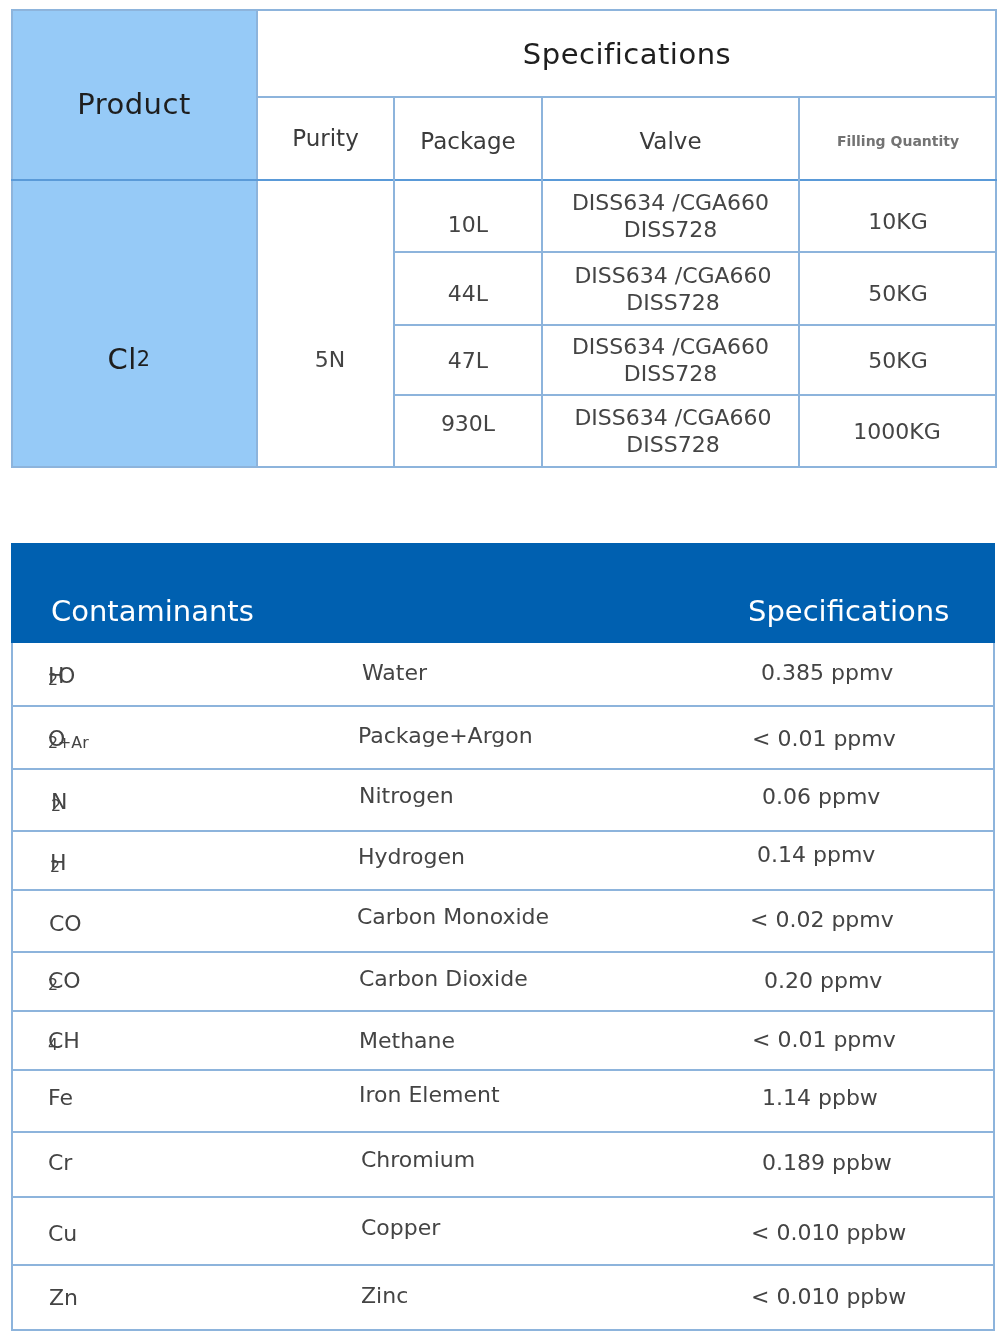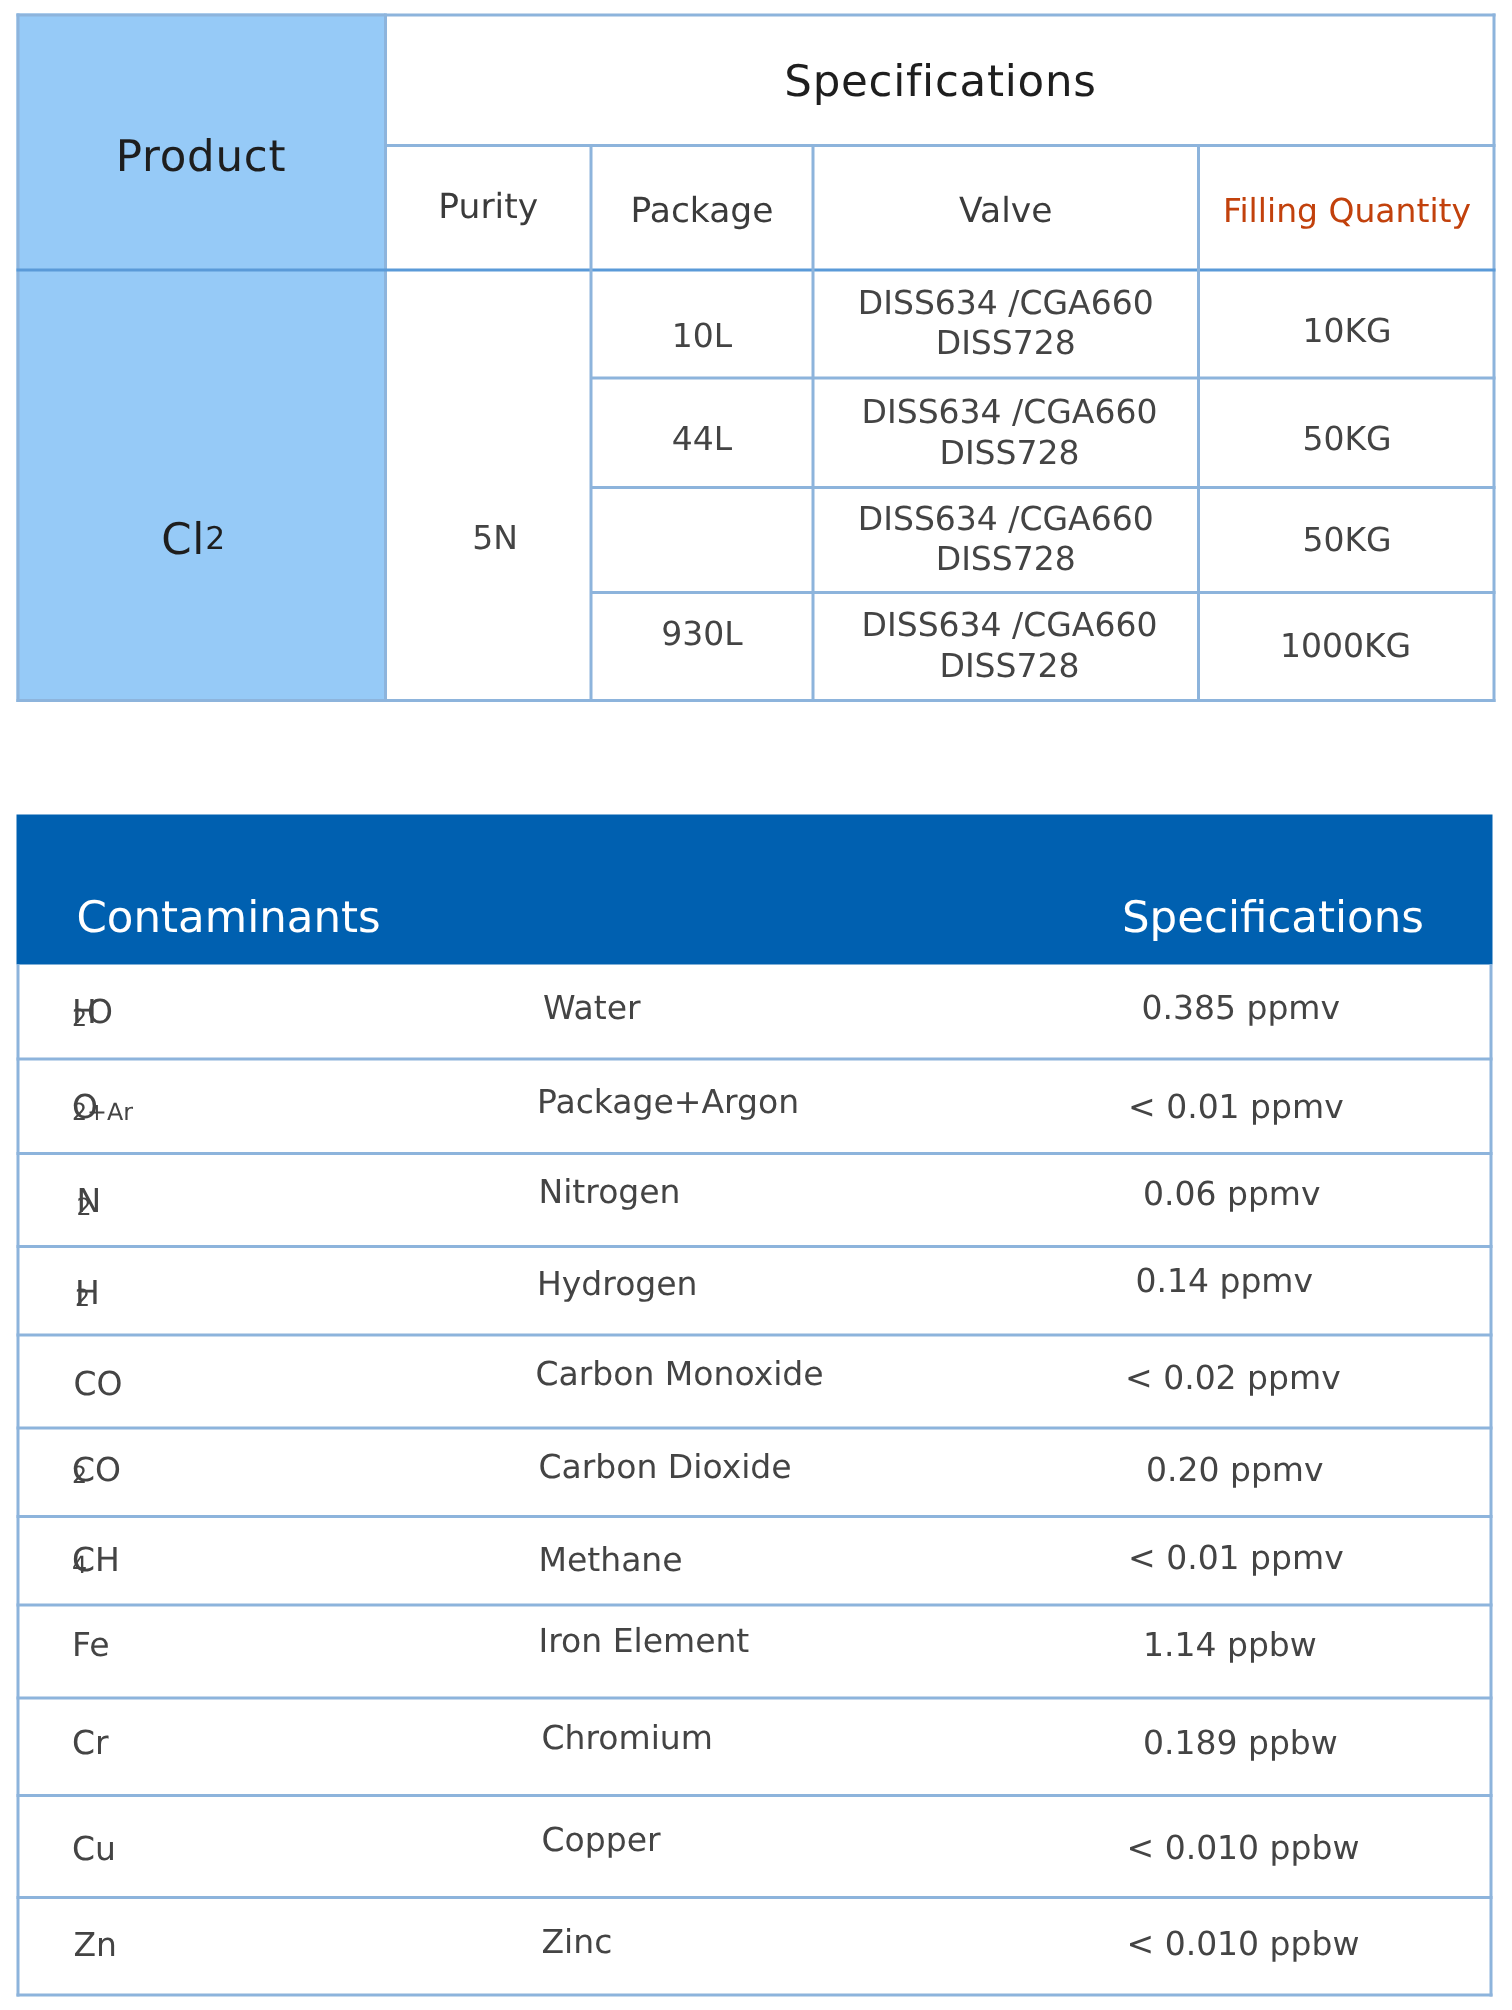--- a/index.html
+++ b/index.html
@@ -6,21 +6,21 @@
   html, body { width: 1008px; height: 1340px; background: #ffffff; overflow: hidden; }
   body { position: relative; font-family: "DejaVu Sans", "Liberation Sans", sans-serif; color: #3a3a3a; }
 
   
   .t1 { position: absolute; left: 11px; top: 9px; width: 986px; height: 459px; }
   .cell { position: absolute; display: flex; align-items: center; justify-content: center; text-align: center; }
   .line { position: absolute; background: #8db4dc; }
   .prod-bg { position: absolute; left: 0; top: 0; width: 246px; height: 459px; background: #96caf7; }
   .h-big { font-size: 29px; color: #1e1e1e; letter-spacing: 0.5px; }
   .h-mid { font-size: 23px; color: #3b3b3b; }
-  .h-fill { font-size: 22px; color: #c2410c; }
+  .h-fill { font-size: 14px; color: #737373; font-weight: bold; }
   .d { font-size: 22px; color: #444; line-height: 27px; }
   .valve { flex-direction: column; }
   sub.s { font-size: 0.72em; vertical-align: -0.12em; }
 
   
   .t2 { position: absolute; left: 11px; top: 543px; width: 984px; height: 788px; }
   .t2-head { position: absolute; left: 0; top: 0; width: 984px; height: 100px; background: #0060b0; }
   .t2-head span { position: absolute; top: 31px; color: #ffffff; font-size: 29px; margin-top: 20px; }
   .row { position: absolute; left: 0; width: 984px; border-bottom: 2px solid #8db4dc; }
   .row span { position: absolute; font-size: 22px; color: #444; white-space: nowrap; }
@@ -66,20 +66,21 @@
   </div>
   <div class="cell d" style="left:788px;top:172px;width:198px;height:80px;">10KG</div>
 
   <div class="cell d" style="left:383px;top:244px;width:148px;height:80px;">44L</div>
   <div class="cell d valve" style="left:531px;top:244px;width:262px;height:71px;">
     <span>DISS634 /CGA660</span>
     <span>DISS728</span>
   </div>
   <div class="cell d" style="left:788px;top:244px;width:198px;height:80px;">50KG</div>
 
+  <div class="cell d" style="left:383px;top:317px;width:148px;height:68px;">47L</div>
   <div class="cell d valve" style="left:531px;top:317px;width:257px;height:68px;">
     <span>DISS634 /CGA660</span>
     <span>DISS728</span>
   </div>
   <div class="cell d" style="left:788px;top:317px;width:198px;height:68px;">50KG</div>
 
   <div class="cell d" style="left:383px;top:387px;width:148px;height:54px;">930L</div>
   <div class="cell d valve" style="left:531px;top:387px;width:262px;height:70px;">
     <span>DISS634 /CGA660</span>
     <span>DISS728</span>

